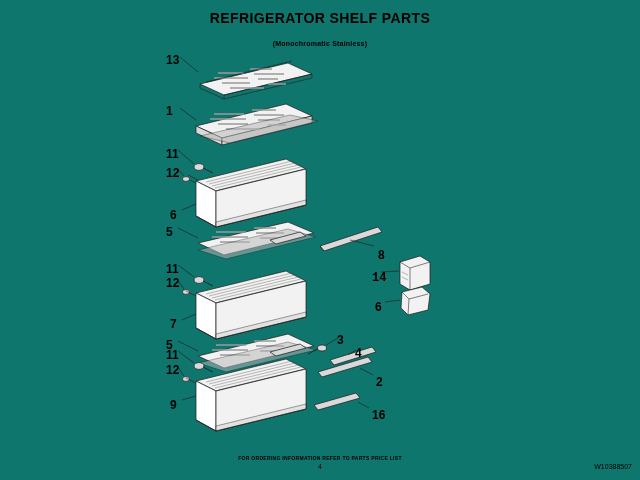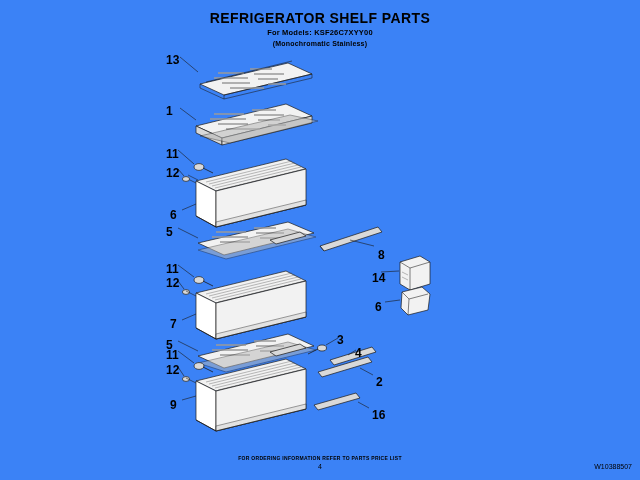--- a/index.html
+++ b/index.html
@@ -1,17 +1,17 @@
 <!DOCTYPE html>
 <html><head>
 <meta charset="utf-8">
 <style>
   html,body{margin:0;padding:0;background:#ffffff;}
   body{width:640px;height:480px;overflow:hidden;font-family:"Liberation Sans",sans-serif;color:#000;}
-  #page{position:relative;width:640px;height:480px;background:#3b82f6;}
+  #page{position:relative;width:640px;height:480px;background:#0f766e;}
 
   
   .title{
     position:absolute;left:0;top:10px;width:640px;text-align:center;
     font-size:14px;font-weight:bold;letter-spacing:.4px;
   }
   .models{
     position:absolute;left:0;top:28px;width:640px;text-align:center;
     font-size:7.5px;font-weight:bold;letter-spacing:.2px;
   }
@@ -47,21 +47,20 @@
   .fill-w{fill:#ffffff;stroke:#1a1a1a;stroke-width:.7;}
   .hatch{stroke:#555;stroke-width:.4;fill:none;}
   .txtblob{fill:#9a9a9a;}
 </style>
 </head>
 <body>
 
 <div id="page">
 
   <div class="title">REFRIGERATOR SHELF PARTS</div>
-  <div class="models">For Models: KSF26C7XYY00</div>
   <div class="finish">(Monochromatic Stainless)</div>
 
   <svg id="art" viewBox="0 0 640 480">
 
     <g>
       <path class="fill-lt" d="M200 84 L288 63 L312 74 L224 95 Z"></path>
       <path class="ln-thin" d="M200 84 L200 88 L224 99 L224 95"></path>
       <path class="ln-thin" d="M224 95 L312 74 L312 78 L224 99"></path>
 
       <g class="txtblob" opacity=".75">
@@ -252,21 +251,21 @@
   </svg>
 
   <div id="callouts">
       <div class="cal" style="left: 166px; top: 53px;">13</div>
       <div class="cal" style="left: 166px; top: 104px;">1</div>
       <div class="cal" style="left: 166px; top: 147px;">11</div>
       <div class="cal" style="left: 166px; top: 166px;">12</div>
       <div class="cal" style="left: 170px; top: 208px;">6</div>
       <div class="cal" style="left: 166px; top: 225px;">5</div>
       <div class="cal" style="left: 378px; top: 248px;">8</div>
-      <div class="cal" style="left: 372px; top: 271px;">14</div>
+      <div class="cal" style="left: 372px; top: 271px; font-family: Liberation Mono, monospace;">14</div>
       <div class="cal" style="left: 166px; top: 262px;">11</div>
       <div class="cal" style="left: 166px; top: 276px;">12</div>
       <div class="cal" style="left: 375px; top: 300px;">6</div>
       <div class="cal" style="left: 170px; top: 317px;">7</div>
       <div class="cal" style="left: 337px; top: 333px;">3</div>
       <div class="cal" style="left: 166px; top: 338px;">5</div>
       <div class="cal" style="left: 166px; top: 348px;">11</div>
       <div class="cal" style="left: 355px; top: 346px;">4</div>
       <div class="cal" style="left: 166px; top: 363px;">12</div>
       <div class="cal" style="left: 376px; top: 375px;">2</div>

